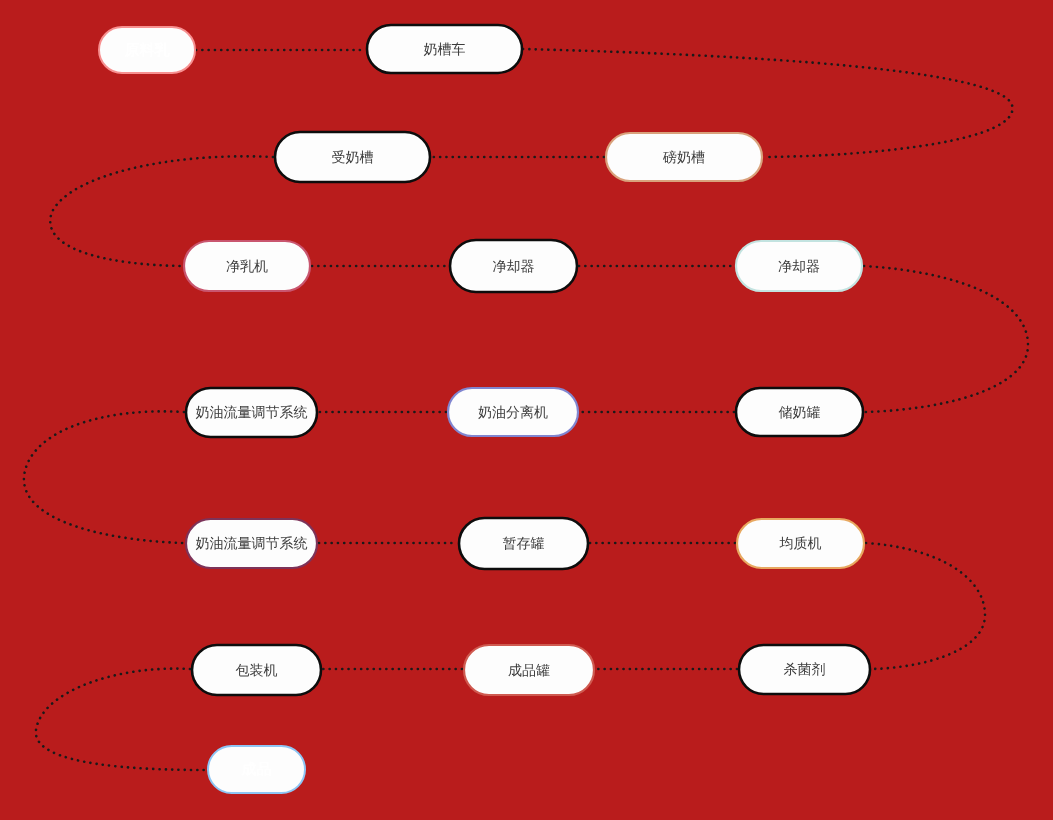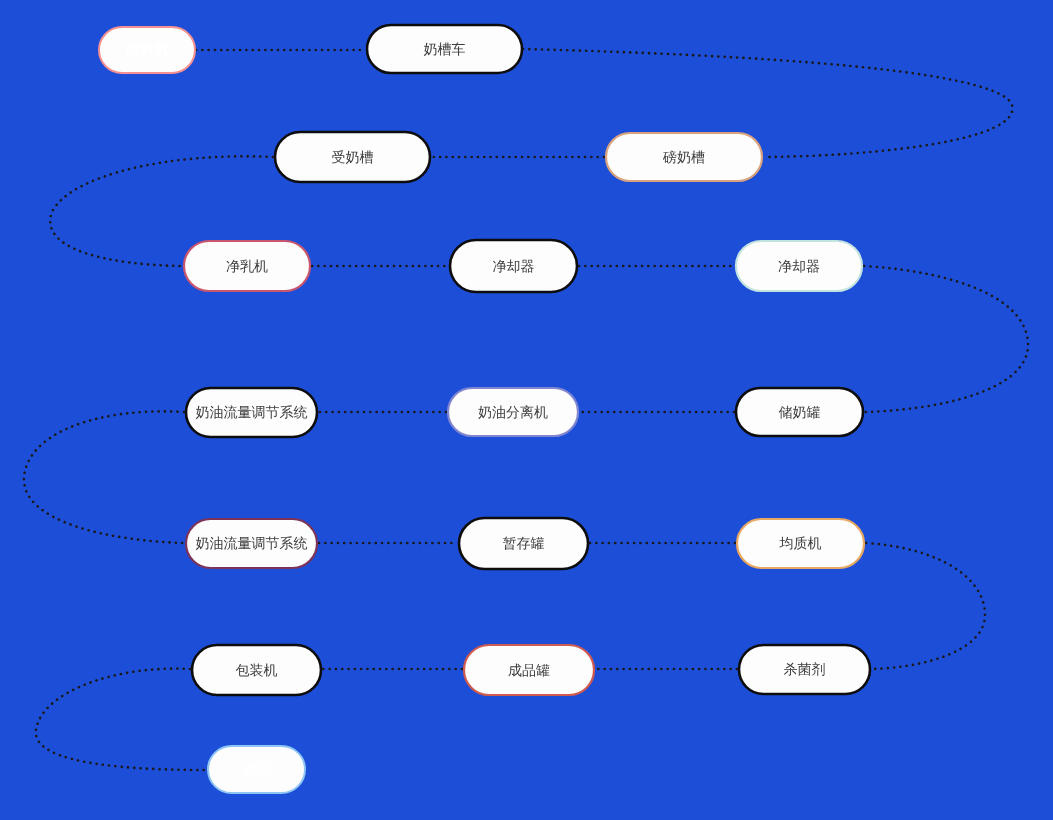--- a/index.html
+++ b/index.html
@@ -10,21 +10,21 @@
   body {
     width: 1053px;
     height: 820px;
     font-family: "Liberation Sans", "DejaVu Sans", sans-serif;
     overflow: hidden;
   }
   #flow-root {
     position: relative;
     width: 1053px;
     height: 820px;
-    background: #1d4ed8;
+    background: #b91c1c;
   }
   svg.flow-canvas {
     position: absolute;
     left: 0;
     top: 0;
     width: 1053px;
     height: 820px;
   }
   .node-rect {
     fill: #fdfdfd;

